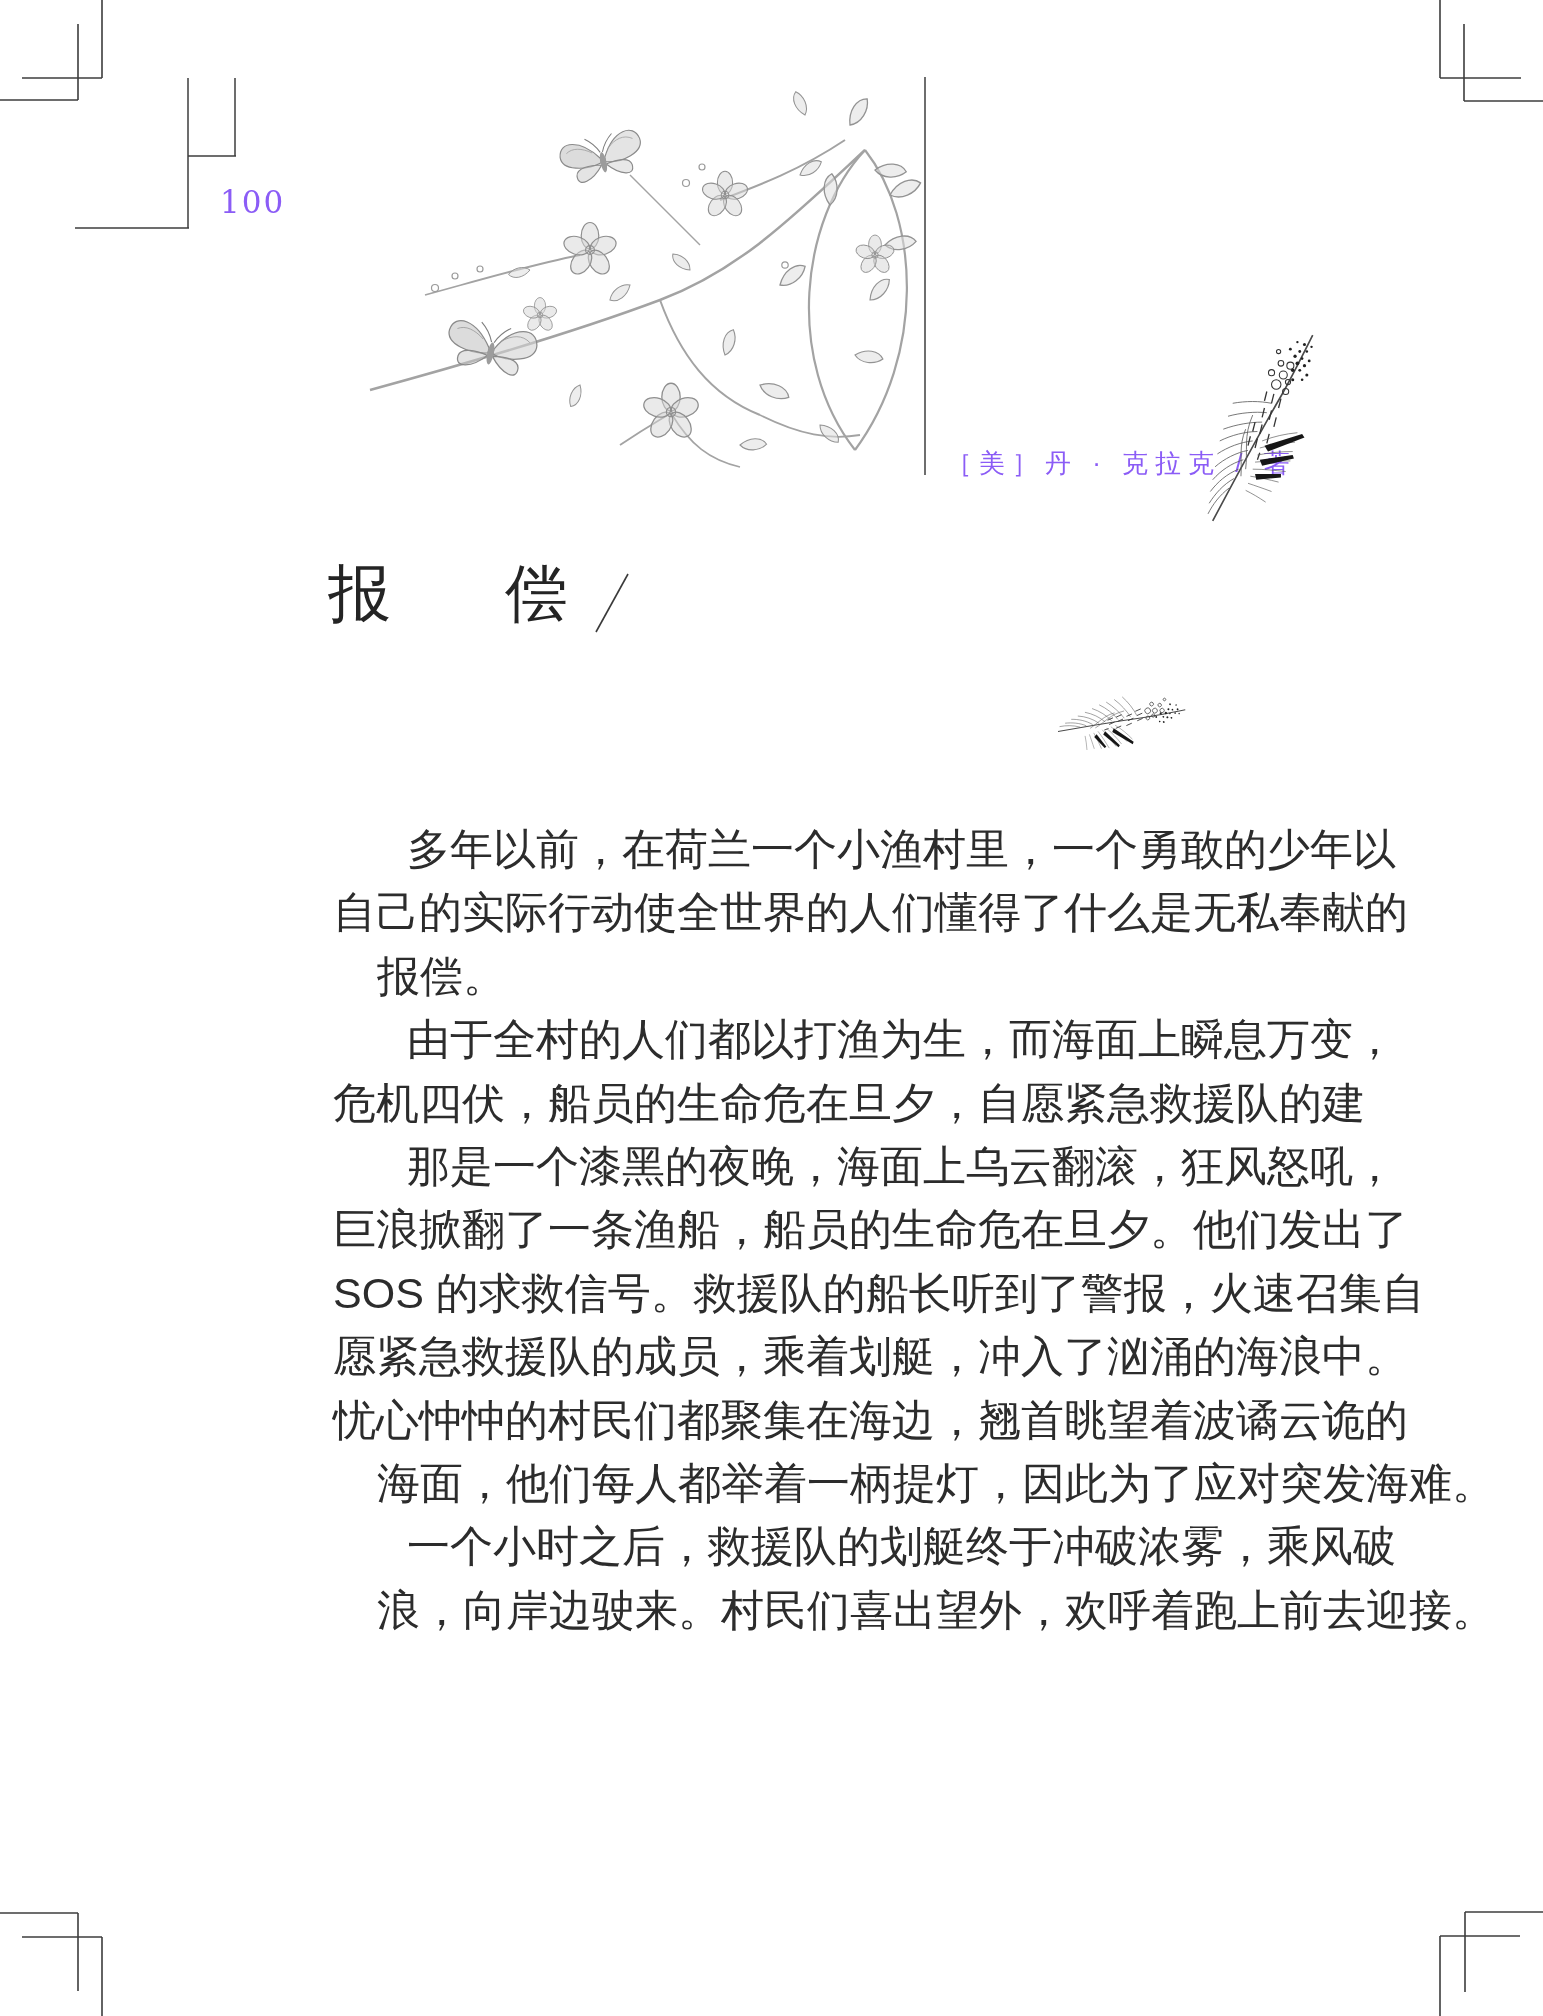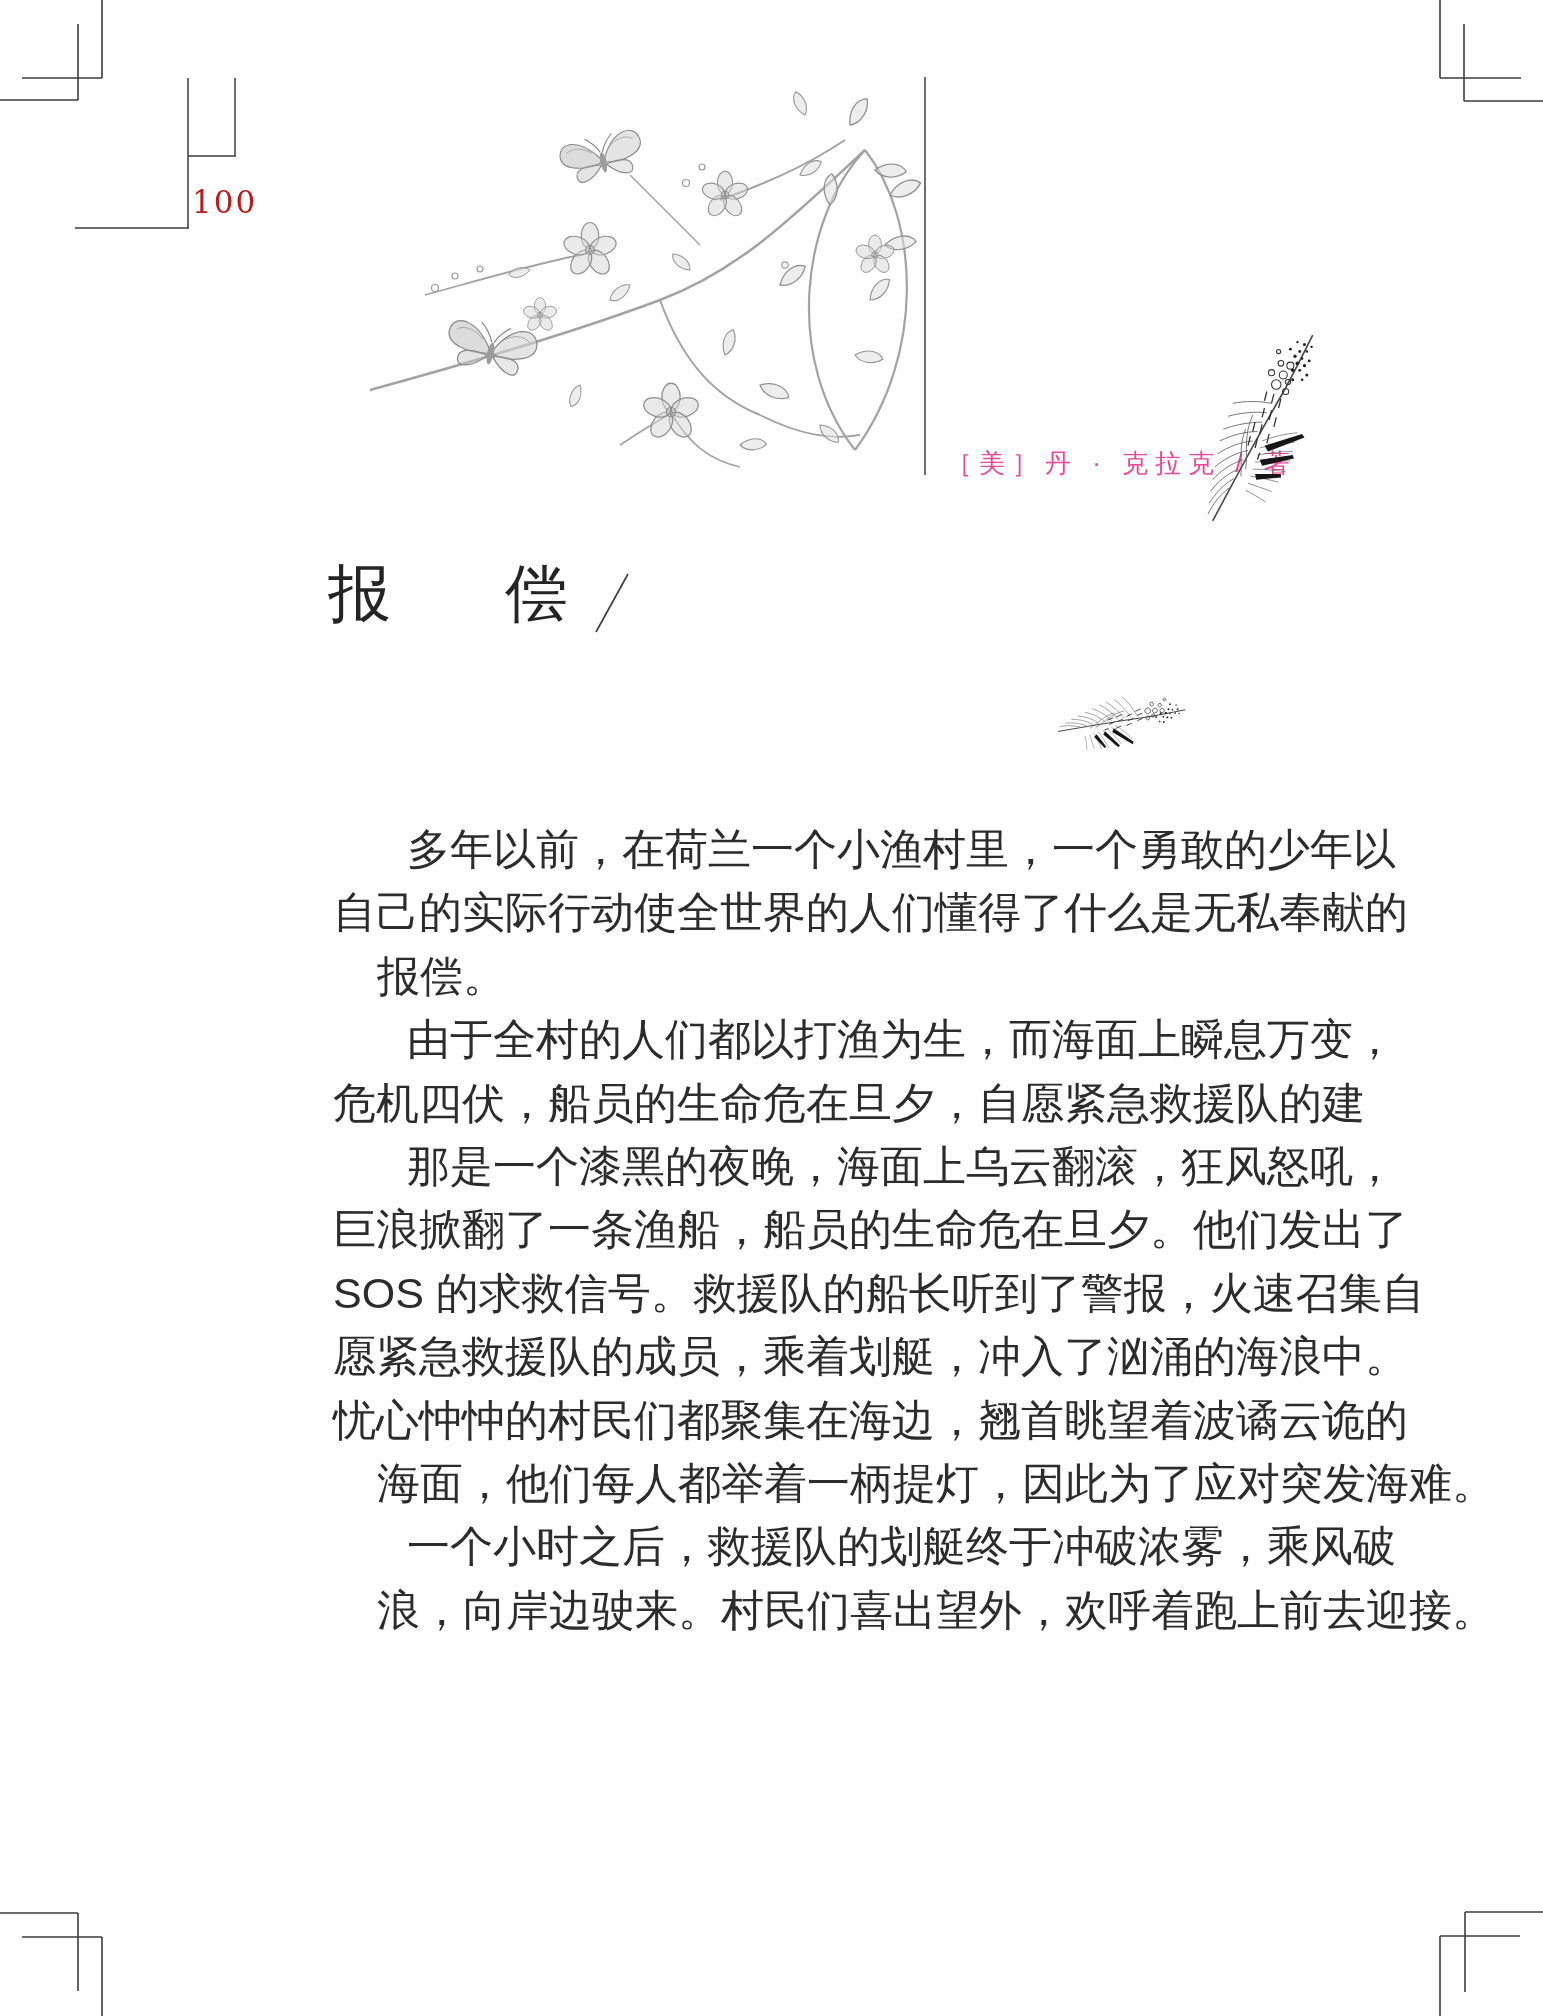--- a/index.html
+++ b/index.html
@@ -2,27 +2,27 @@
 <html lang="zh"><head>
 <meta charset="utf-8">
 <style>
   html,body{margin:0;padding:0;background:#ffffff;}
   .page{
     position:relative;width:1543px;height:2016px;background:#ffffff;
     font-family:"Liberation Sans",sans-serif;overflow:hidden;
   }
   .overlay-svg{position:absolute;left:0;top:0;}
   .page-number{
-    position:absolute;left:192px;top:184px;
-    font-family:"DejaVu Serif",serif;font-size:31px;color:#b91c1c;letter-spacing:2px;
+    position:absolute;left:220px;top:184px;
+    font-family:"DejaVu Serif",serif;font-size:31px;color:#8b5cf6;letter-spacing:2px;
   }
   .illustration{position:absolute;left:330px;top:55px;}
   .author{
     position:absolute;left:946px;top:446px;
-    font-size:26px;color:#ec4899;letter-spacing:7px;white-space:nowrap;
+    font-size:26px;color:#8b5cf6;letter-spacing:7px;white-space:nowrap;
   }
   .feather-large{position:absolute;left:1198px;top:328px;}
   .feather-small{position:absolute;left:1058px;top:696px;}
   .title-block{
     position:absolute;left:328px;top:556px;display:flex;align-items:flex-start;color:#242424;
   }
   .title-char{font-size:63px;line-height:74px;font-weight:500;letter-spacing:0;}
   .title-gap{width:114px;}
   .title-slash{margin-left:24px;margin-top:16px;}
   .body-text{position:absolute;left:333px;top:818px;width:852px;}

